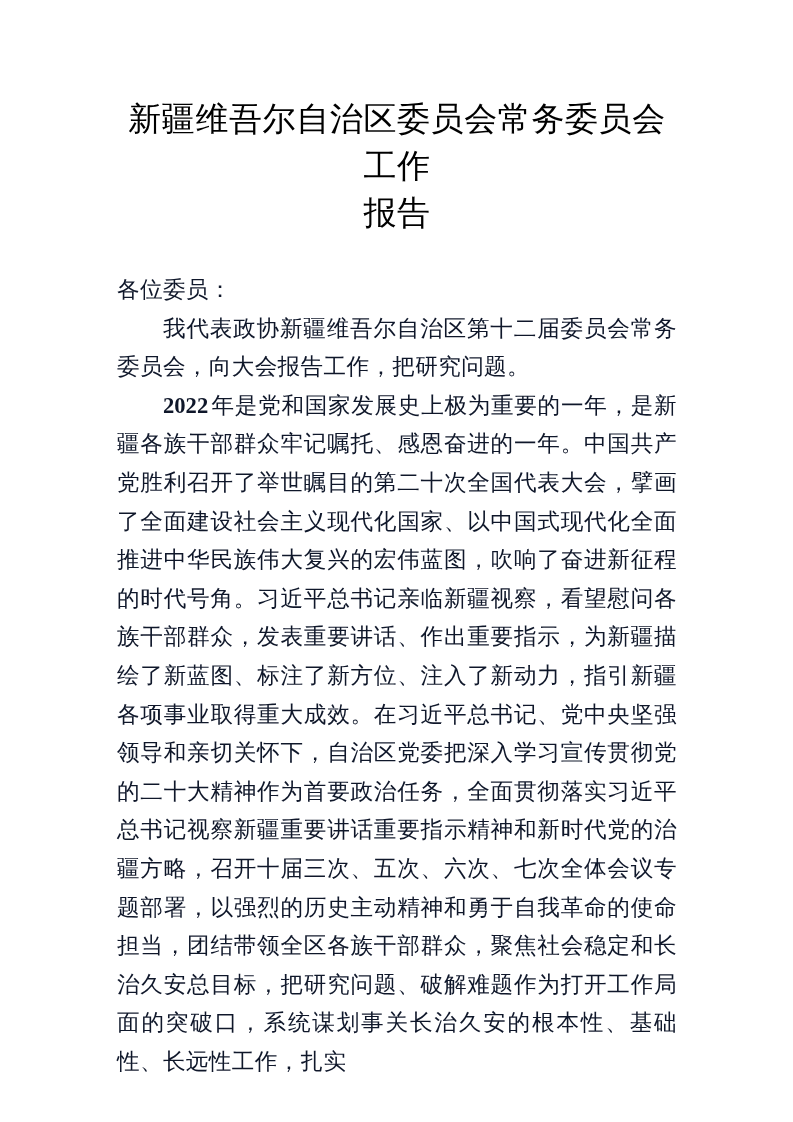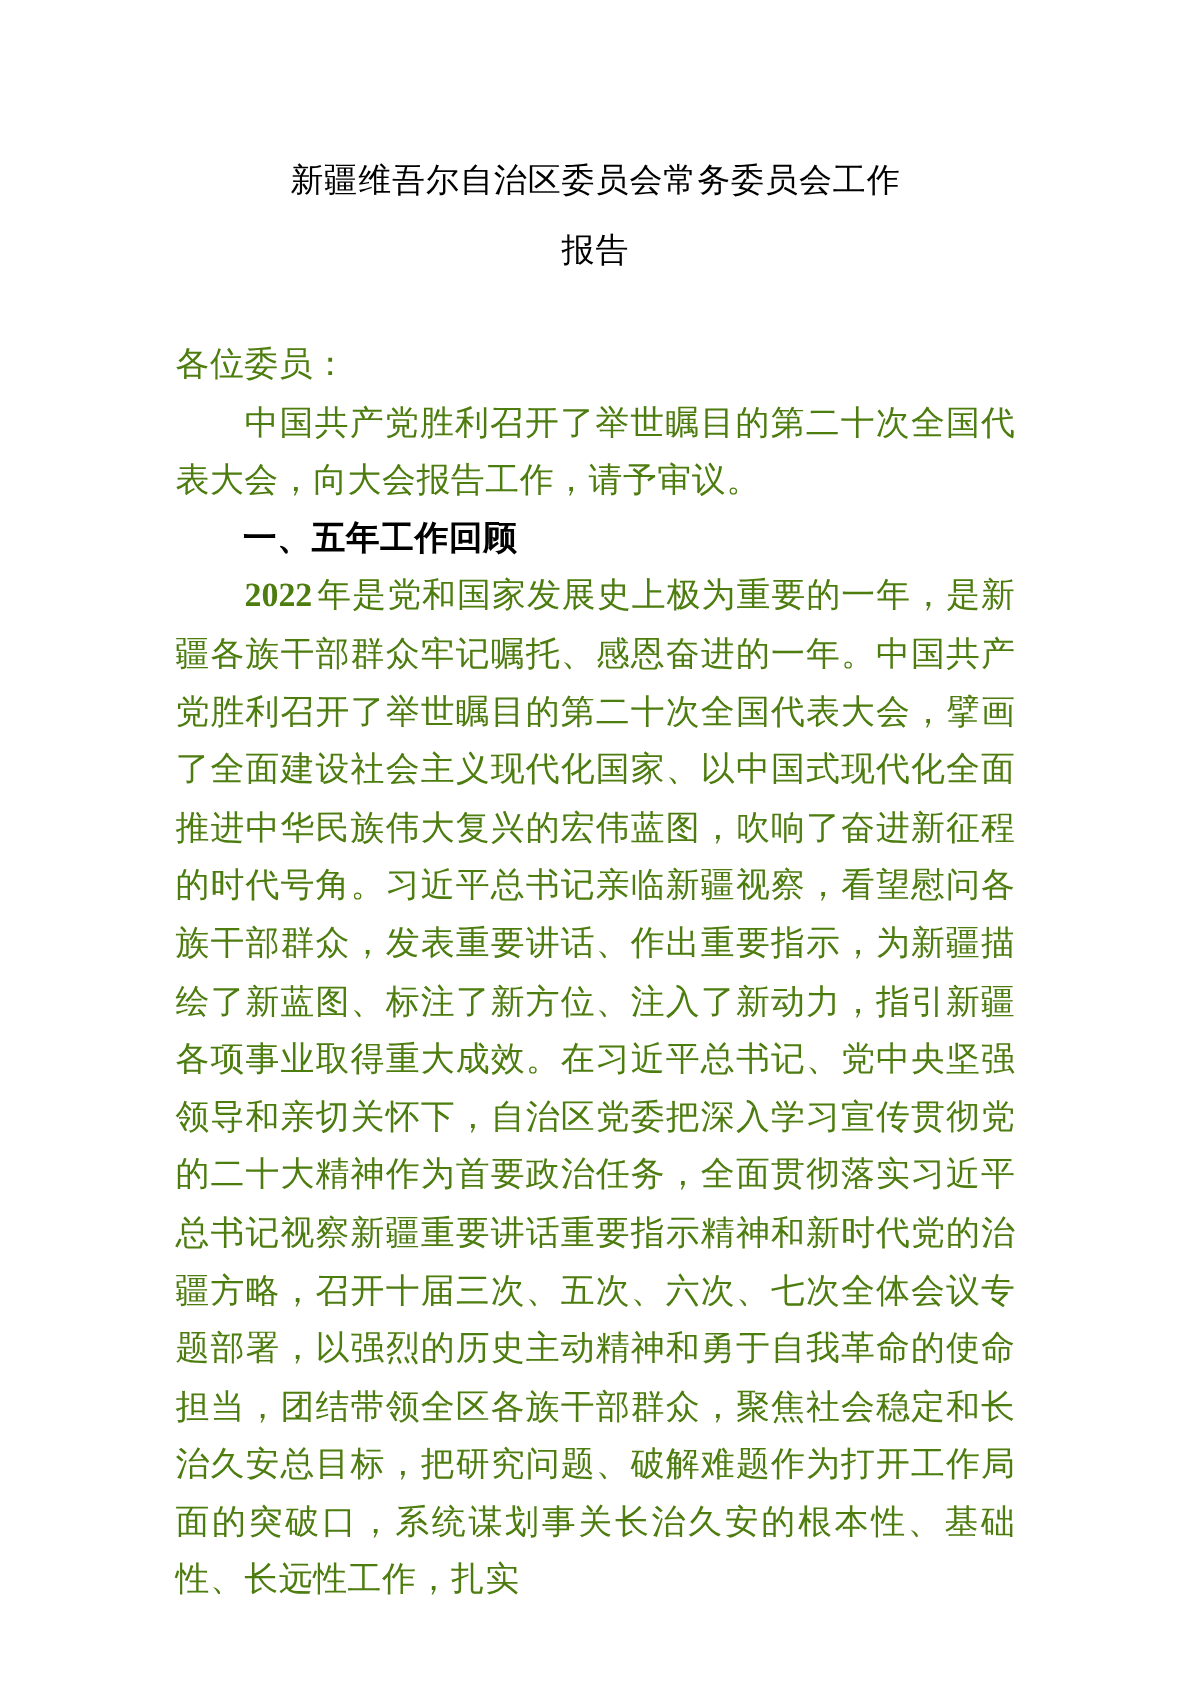--- a/index.html
+++ b/index.html
@@ -21,41 +21,41 @@
   .doc-body {
     position: absolute;
     left: 117px;
     top: 96px;
     width: 560px;
   }
 
   
   .doc-title {
     font-family: "Liberation Serif", "DejaVu Serif", serif;
-    font-size: 22px;
+    font-size: 33px;
     line-height: 47px;
     font-weight: 400;
     color: #000000;
     text-align: center;
     letter-spacing: 0.6px;
     margin: 0 0 8px 0;
     padding: 0;
     word-break: break-all;
   }
 
   
   .body-block {
     margin-top: 34px;
   }
 
   p.para {
     font-family: "Liberation Serif", "DejaVu Serif", serif;
     font-size: 22.6px;
     line-height: 38.6px;
-    color: #4d7c0f;
+    color: #0f172a;
     margin: 0;
     padding: 0;
     text-align: justify;
     text-justify: inter-character;
     letter-spacing: 0.35px;
     word-break: break-all;
     -webkit-font-smoothing: antialiased;
   }
 
   p.para.indent {
@@ -93,22 +93,21 @@
 
     <h1 class="doc-title">
       <span>新疆维吾尔自治区委员会常务委员会工作</span><br>
       <span>报告</span>
     </h1>
 
     <div class="body-block">
 
       <p class="para">各位委员：</p>
 
-      <p class="para indent">中国共产党胜利召开了举世瞩目的第二十次全国代表大会，向大会报告工作，请予审议。</p>
+      <p class="para indent">我代表政协新疆维吾尔自治区第十二届委员会常务委员会，向大会报告工作，把研究问题。</p>
 
-      <h2 class="section-heading">一、五年工作回顾</h2>
 
       <p class="para indent"><span class="num">2022</span><span>年是党和国家发展史上极为重要的一年，是新疆各族干部群众牢记嘱托、感恩奋进的一年。中国共产党胜利召开了举世瞩目的第二十次全国代表大会，擘画了全面建设社会主义现代化国家、以中国式现代化全面推进中华民族伟大复兴的宏伟蓝图，吹响了奋进新征程的时代号角。习近平总书记亲临新疆视察，看望慰问各族干部群众，发表重要讲话、作出重要指示，为新疆描绘了新蓝图、标注了新方位、注入了新动力，指引新疆各项事业取得重大成效。在习近平总书记、党中央坚强领导和亲切关怀下，自治区党委把深入学习宣传贯彻党的二十大精神作为首要政治任务，全面贯彻落实习近平总书记视察新疆重要讲话重要指示精神和新时代党的治疆方略，召开十届三次、五次、六次、七次全体会议专题部署，以强烈的历史主动精神和勇于自我革命的使命担当，团结带领全区各族干部群众，聚焦社会稳定和长治久安总目标，把研究问题、破解难题作为打开工作局面的突破口，系统谋划事关长治久安的根本性、基础性、长远性工作，扎实</span></p>
 
     </div>
   </div>
 
 </div>
 
 </body></html>

